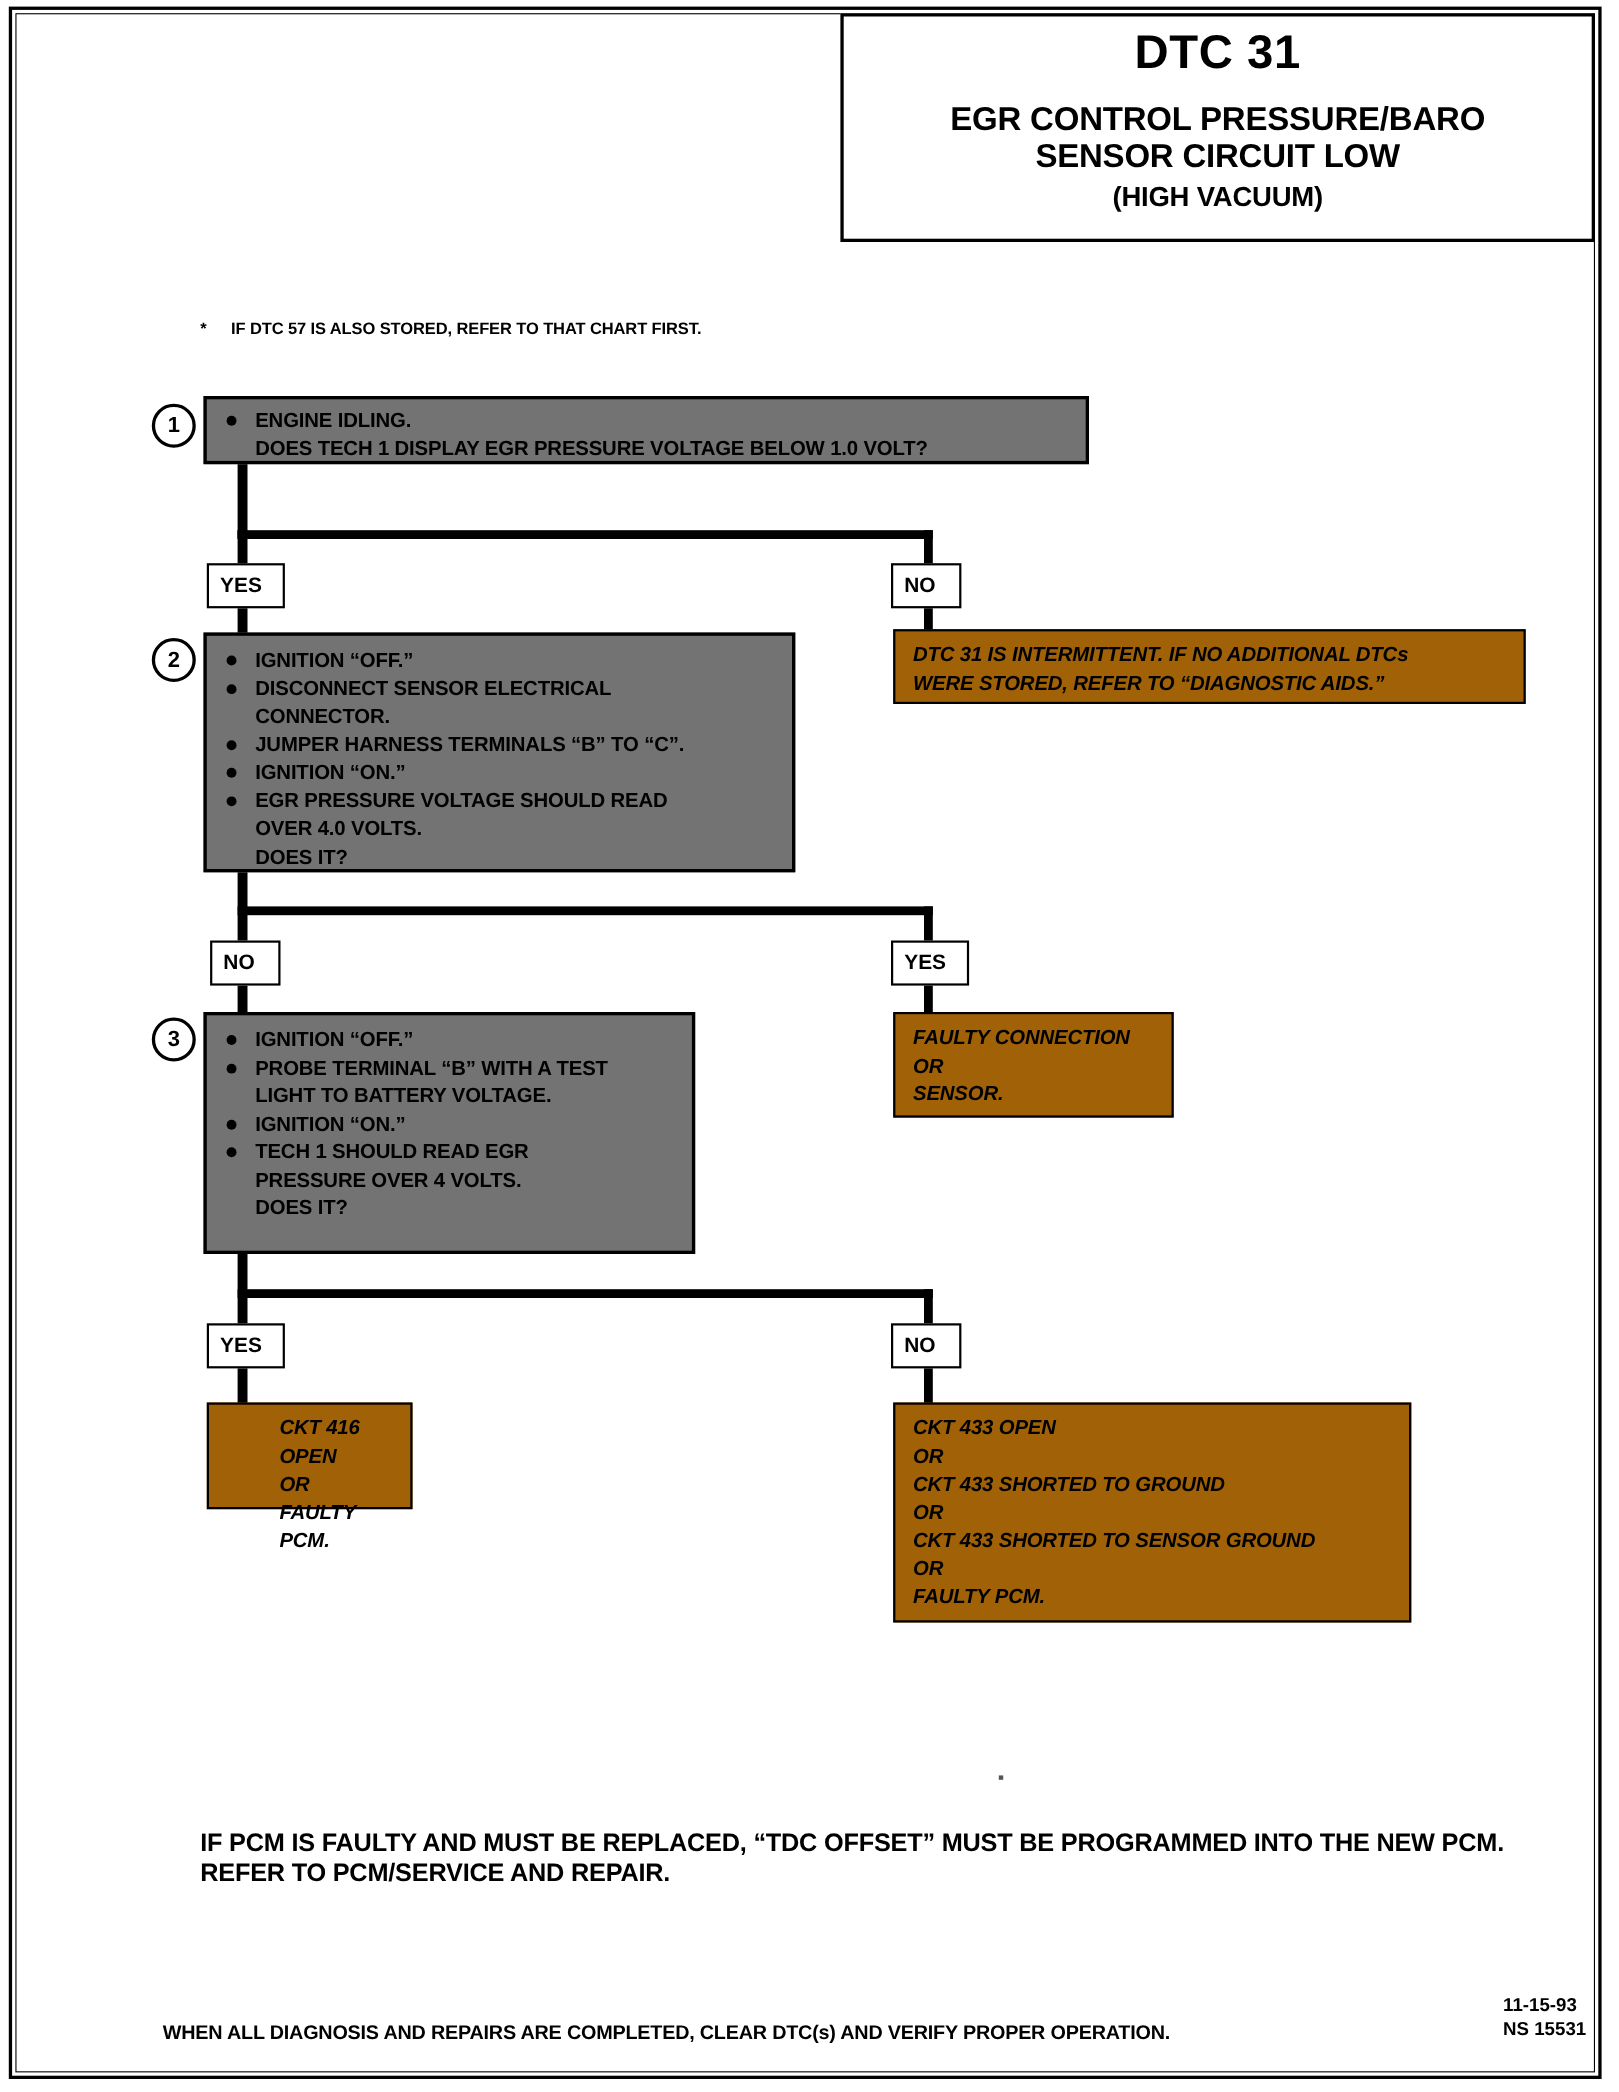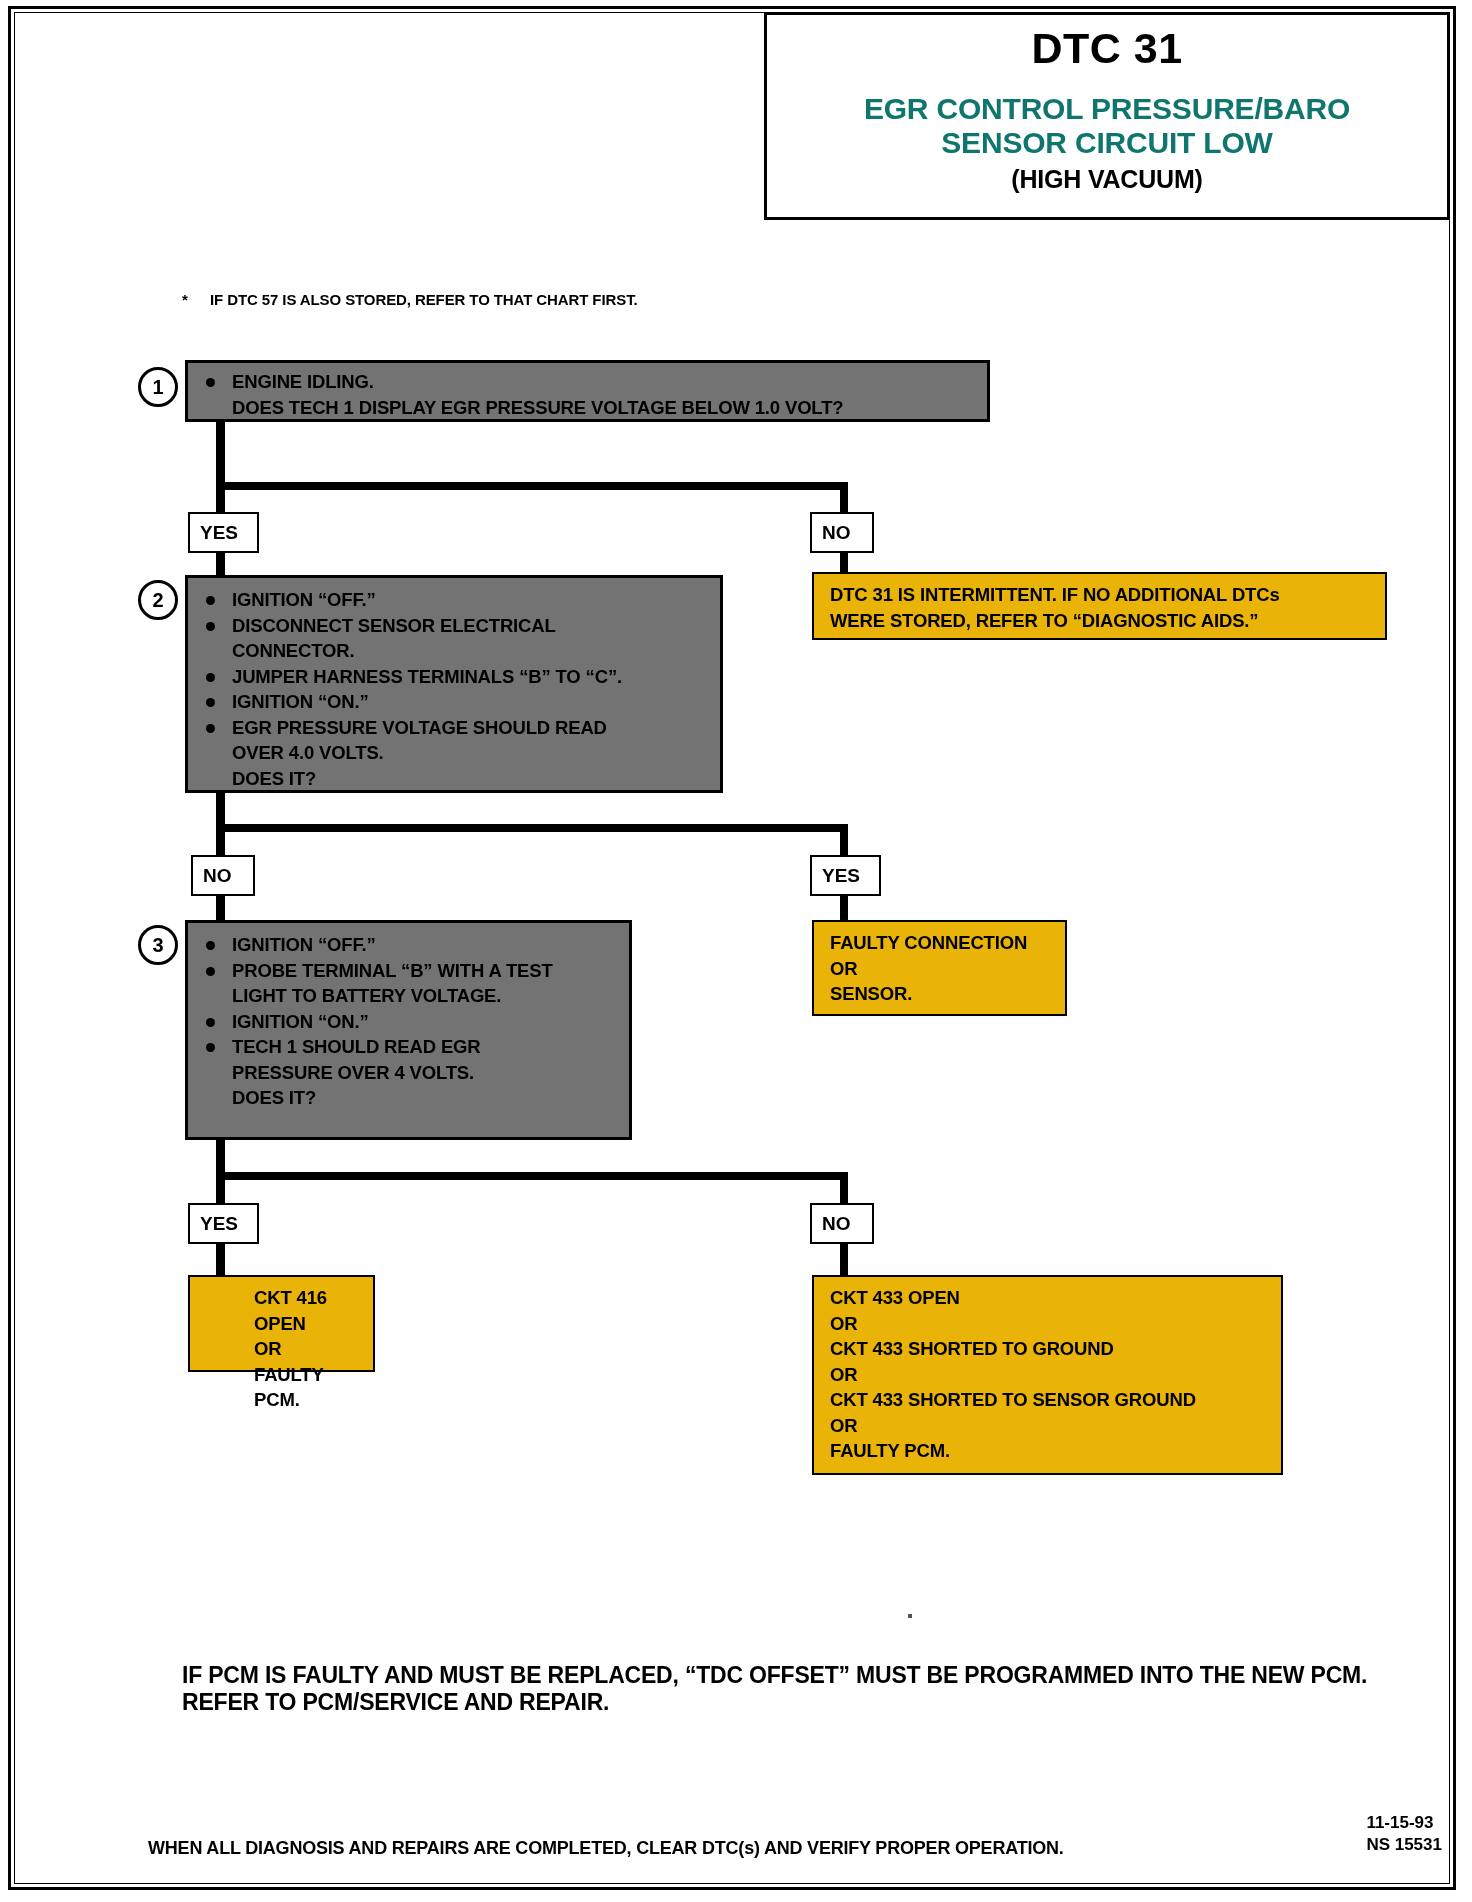--- a/index.html
+++ b/index.html
@@ -57,21 +57,21 @@
     margin-top: 12px;
     line-height: 1;
     color: #000;
   }
   .header-title {
     font-size: 30px;
     font-weight: bold;
     line-height: 1.12;
     margin-top: 22px;
     letter-spacing: -0.2px;
-    color: #0f766e;
+    color: #000000;
   }
   .header-sub {
     font-size: 25px;
     font-weight: bold;
     margin-top: 6px;
     letter-spacing: -0.2px;
     color: #000;
   }
 
   
@@ -111,22 +111,23 @@
     position: absolute;
     border: 3px solid #000;
     box-sizing: border-box;
     background: #737373;
     color: #000;
   }
   .box-thin {
     position: absolute;
     border: 2.5px solid #000;
     box-sizing: border-box;
-    background: #eab308;
-    color: #000;
+    background: #a16207;
+    color: #000;
+    font-style: italic;
   }
   .yn-box {
     position: absolute;
     border: 2.5px solid #000;
     box-sizing: border-box;
     background: #fff;
     font-size: 19px;
     font-weight: bold;
     color: #000;
     display: flex;

